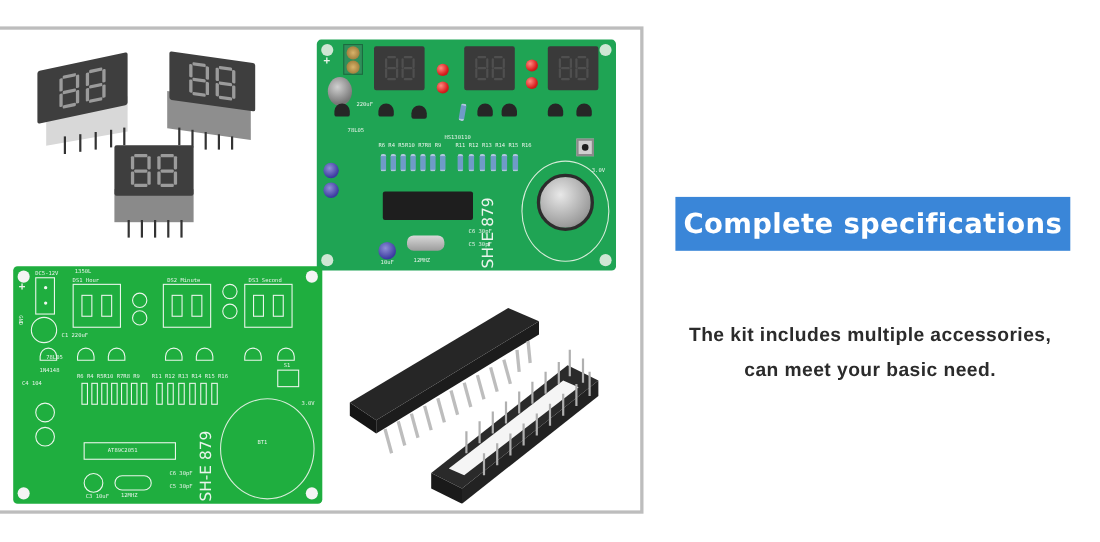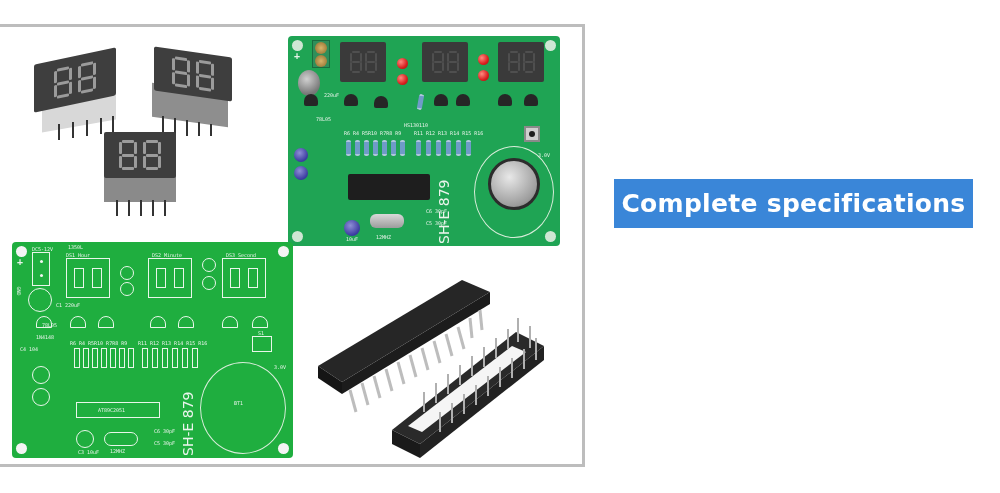--- a/index.html
+++ b/index.html
@@ -435,13 +435,15 @@
       <line x1="200" y1="116" x2="200" y2="96"></line>
         <line x1="212" y1="107" x2="212" y2="87"></line>
       <line x1="224" y1="98" x2="224" y2="76"></line>
     </g>
   </svg>
 </div>
 
 <div class="banner">Complete specifications</div>
 
 <div class="desc">
+  <div>The kit includes multiple accessories,</div>
+  <div>can meet your basic need.</div>
 </div>
 
 </body></html>

